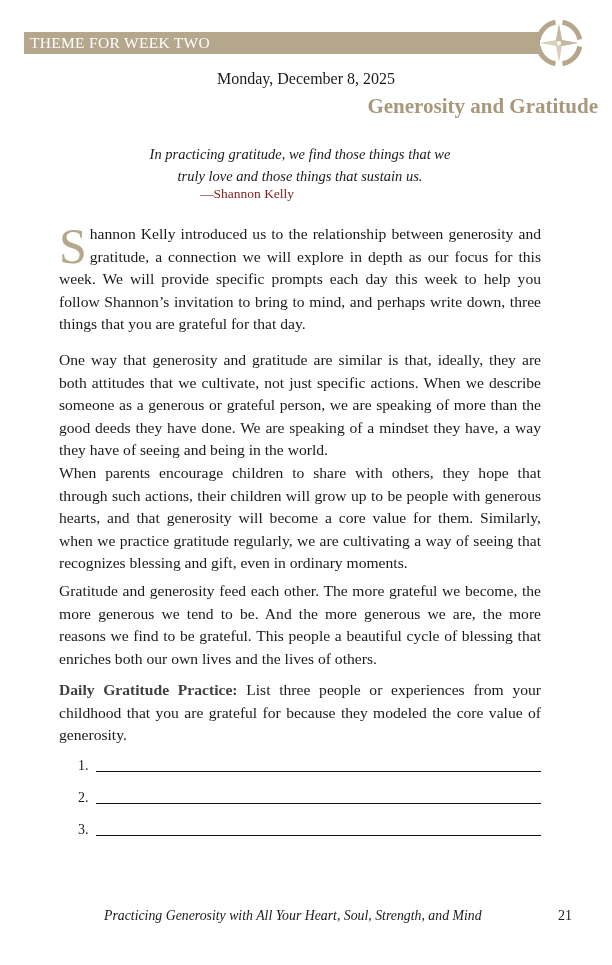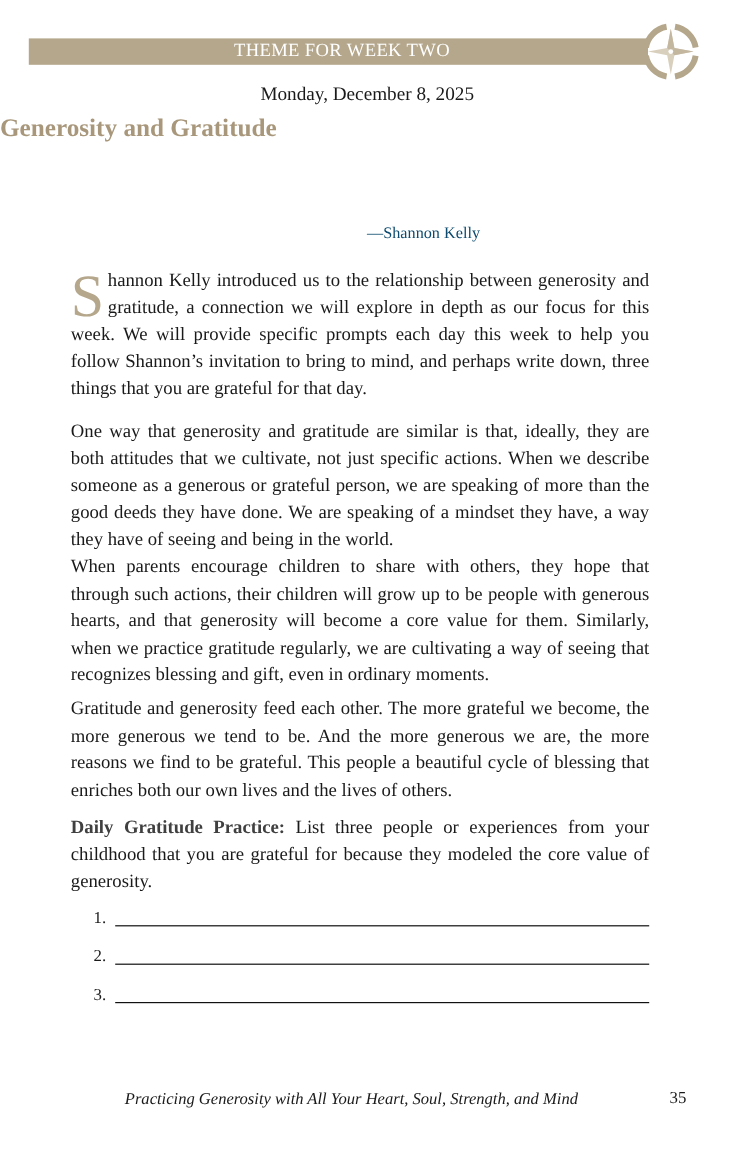--- a/index.html
+++ b/index.html
@@ -4,46 +4,46 @@
   <style>
     html, body { margin: 0; padding: 0; background: #ffffff; }
     body {
       width: 612px; height: 965px; position: relative; overflow: hidden;
       font-family: "DejaVu Serif", "Liberation Serif", serif;
       color: #1a1a1a;
     }
     .banner {
       position: absolute; left: 24px; top: 32px; width: 516px; height: 22px;
       background: #b5a78c;
-      display: flex; align-items: center; justify-content: center;
+      display: flex; align-items: center; justify-content: flex-start;
     }
     .banner-text {
       color: #ffffff; font-family: "Liberation Serif", serif;
       font-size: 15.5px; letter-spacing: 0.3px; padding-left: 6px;
     }
     .compass {
       position: absolute; left: 535px; top: 19px; width: 48px; height: 48px;
     }
     .date {
       position: absolute; left: 0; width: 612px; top: 70px; text-align: center;
       font-family: "Liberation Serif", serif; font-size: 16px; color: #1a1a1a;
     }
     .title {
-      position: absolute; left: 0; width: 598px; top: 94px; text-align: left;
+      position: absolute; left: 0; width: 598px; top: 94px; text-align: right;
       font-family: "Liberation Serif", serif; font-weight: bold;
       font-size: 21px; color: #a8977b;
     }
     .quote {
       position: absolute; left: 80px; width: 440px; top: 143px; text-align: center;
       font-family: "Liberation Serif", serif; font-style: italic;
       font-size: 14.5px; line-height: 22px; color: #1a1a1a;
     }
     .attribution {
-      position: absolute; left: 200px; width: 200px; top: 186px; text-align: right;
-      font-family: "Liberation Serif", serif; font-size: 13.5px; color: #0c4a6e;
+      position: absolute; left: 200px; width: 200px; top: 186px; text-align: left;
+      font-family: "Liberation Serif", serif; font-size: 13.5px; color: #7f1d1d;
     }
     .body-text {
       position: absolute; left: 59px; width: 482px;
       font-family: "Liberation Serif", serif; font-size: 15.6px; line-height: 22.5px;
       text-align: justify; color: #1a1a1a; margin: 0;
     }
     .p1 { top: 223px; }
     .p2 { top: 349px; }
     .p3 { top: 462px; }
     .p4 { top: 580px; }
@@ -89,20 +89,22 @@
   <polygon points="24,5 27,21 43,24 27,27 24,43 21,27 5,24 21,21" fill="#d9cfbd"></polygon>
   <polygon points="24,5 27,21 24,24 21,21" fill="#c4b79f"></polygon>
   <polygon points="43,24 27,27 24,24 27,21" fill="#c4b79f"></polygon>
   <circle cx="24" cy="24" r="2" fill="#ffffff"></circle>
 </svg>
 
 <div class="date">Monday, December 8, 2025</div>
 <div class="title">Generosity and Gratitude</div>
 
 <div class="quote">
+  <div>In practicing gratitude, we find those things that we</div>
+  <div>truly love and those things that sustain us.</div>
 </div>
 <div class="attribution">—Shannon Kelly</div>
 
 <p class="body-text p1"><span class="dropcap">S</span><span>hannon Kelly introduced us to the relationship between generosity and gratitude, a connection we will explore in depth as our focus for this week. We will provide specific prompts each day this week to help you follow Shannon’s invitation to bring to mind, and perhaps write down, three things that you are grateful for that day.</span></p>
 
 <p class="body-text p2">One way that generosity and gratitude are similar is that, ideally, they are both attitudes that we cultivate, not just specific actions. When we describe someone as a generous or grateful person, we are speaking of more than the good deeds they have done. We are speaking of a mindset they have, a way they have of seeing and being in the world.</p>
 <p class="body-text p3">When parents encourage children to share with others, they hope that through such actions, their children will grow up to be people with generous hearts, and that generosity will become a core value for them. Similarly, when we practice gratitude regularly, we are cultivating a way of seeing that recognizes blessing and gift, even in ordinary moments.</p>
 <p class="body-text p4">Gratitude and generosity feed each other. The more grateful we become, the more generous we tend to be. And the more generous we are, the more reasons we find to be grateful. This people a beautiful cycle of blessing that enriches both our own lives and the lives of others.</p>
 
 <p class="body-text p5"><span class="practice-label">Daily Gratitude Practice:</span><span> List three people or experiences from your childhood that you are grateful for because they modeled the core value of generosity.</span></p>
@@ -114,13 +116,13 @@
 <div class="answer-line l2">
   <span class="answer-num">2.</span>
   <span class="answer-rule"></span>
 </div>
 <div class="answer-line l3">
   <span class="answer-num">3.</span>
   <span class="answer-rule"></span>
 </div>
 
 <div class="footer-title">Practicing Generosity with All Your Heart, Soul, Strength, and Mind</div>
-<div class="page-num">35</div>
+<div class="page-num">21</div>
 
 </body></html>

